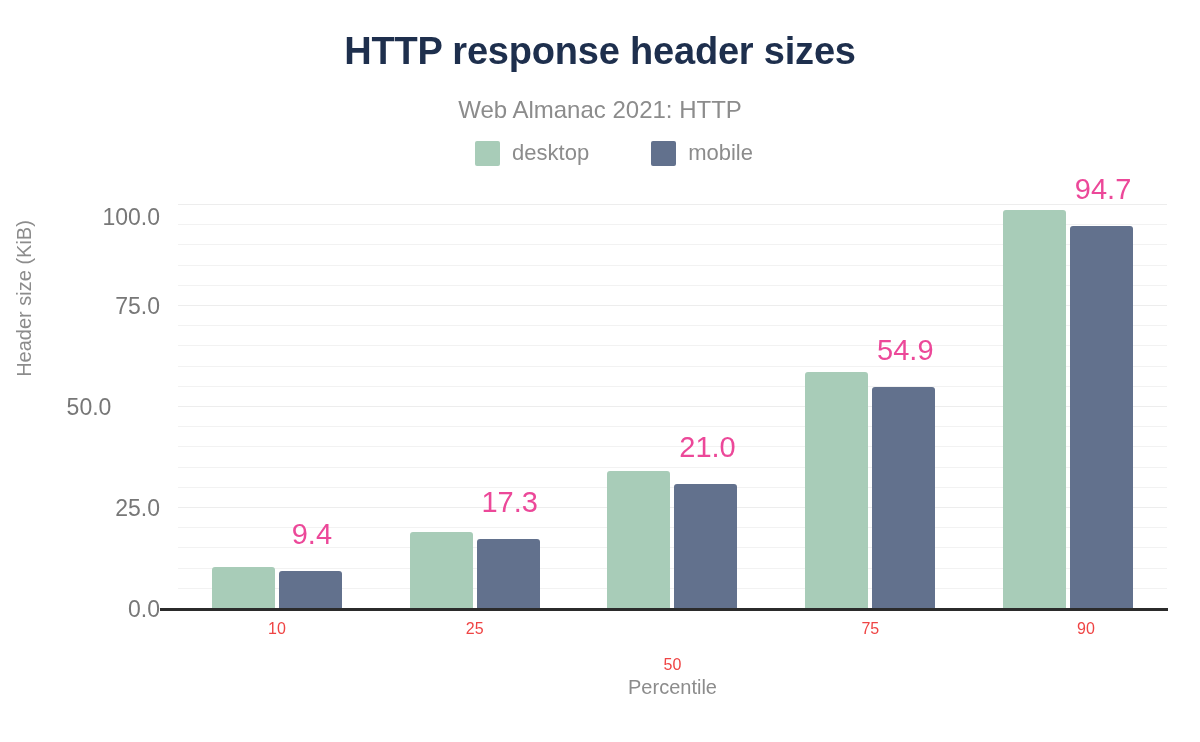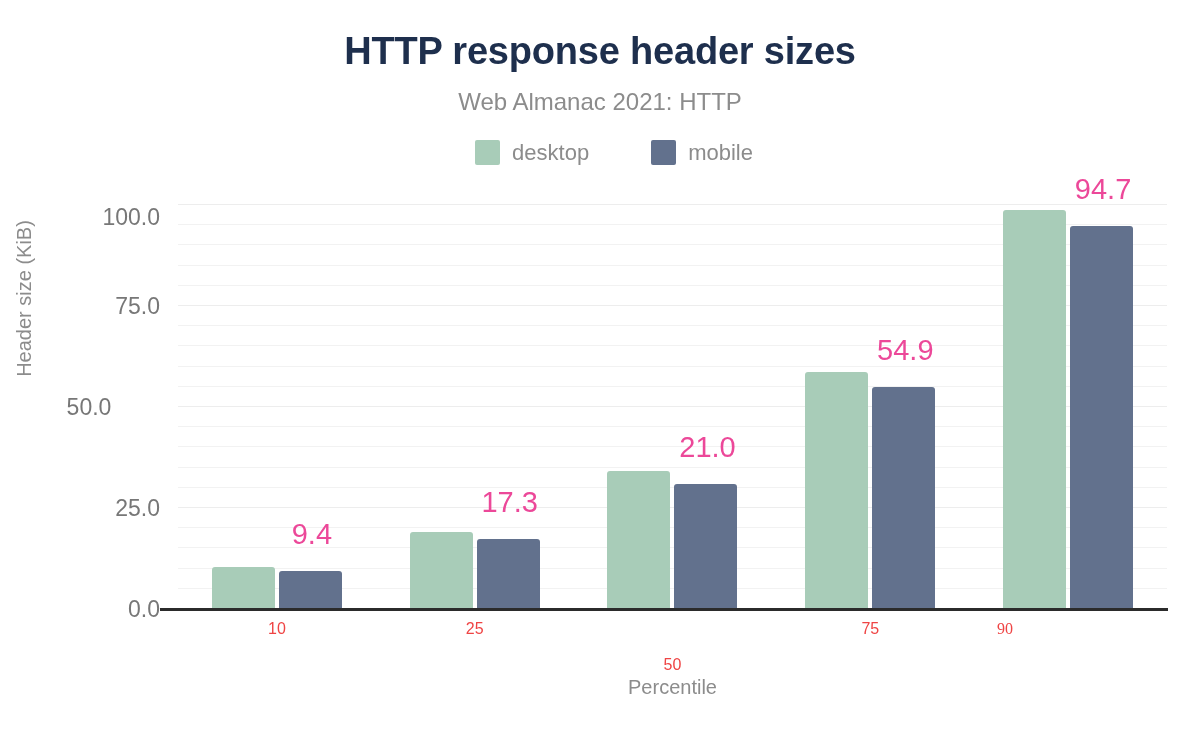--- a/index.html
+++ b/index.html
@@ -29,21 +29,21 @@
     left: 0;
     width: 1200px;
     text-align: center;
     font-size: 38px;
     font-weight: bold;
     color: #1E2F4D;
     letter-spacing: -0.2px;
   }
   .chart-subtitle {
     position: absolute;
-    top: 88px;
+    top: 96px;
     left: 0;
     width: 1200px;
     text-align: center;
     font-size: 24px;
     font-weight: normal;
     color: #8c8c8c;
   }
 
   
   .legend {
@@ -51,21 +51,21 @@
     top: 140px;
     left: 0;
     width: 1200px;
     display: flex;
     justify-content: center;
     align-items: center;
     gap: 34px;
   }
   .legend-item {
     display: flex;
-    align-items: flex-start;
+    align-items: flex-end;
     gap: 12px;
     padding-left: 28px;
   }
   .legend-swatch {
     width: 25px;
     height: 25px;
     border-radius: 2px;
     display: block;
   }
   .legend-label {
@@ -283,21 +283,21 @@
       </div>
   </div>
 
   <div class="axis-baseline"></div>
 
   <div id="x-ticks">
       <div class="x-tick-label" style="left: 276.9px;">10</div>
       <div class="x-tick-label" style="left: 474.7px;">25</div>
       <div class="x-tick-label" style="left: 672.5px; margin-top: 36px;">50</div>
       <div class="x-tick-label" style="left: 870.3px;">75</div>
-      <div class="x-tick-label" style="left: 1005px; font-family: Liberation Serif, serif;">90</div>
+      <div class="x-tick-label" style="left: 1086px;">90</div>
     </div>
 
   <div class="x-axis-title">Percentile</div>
 
 <div class="bar-value-label" style="left: 311.9px; top: 518.024px;">9.4</div>
     <div class="bar-value-label" style="left: 509.7px; top: 486.108px;">17.3</div>
     <div class="bar-value-label" style="left: 707.5px; top: 430.76px;">21.0</div>
     <div class="bar-value-label" style="left: 905.3px; top: 334.204px;">54.9</div>
     <div class="bar-value-label" style="left: 1103.1px; top: 173.412px;">94.7</div>
   </div>

